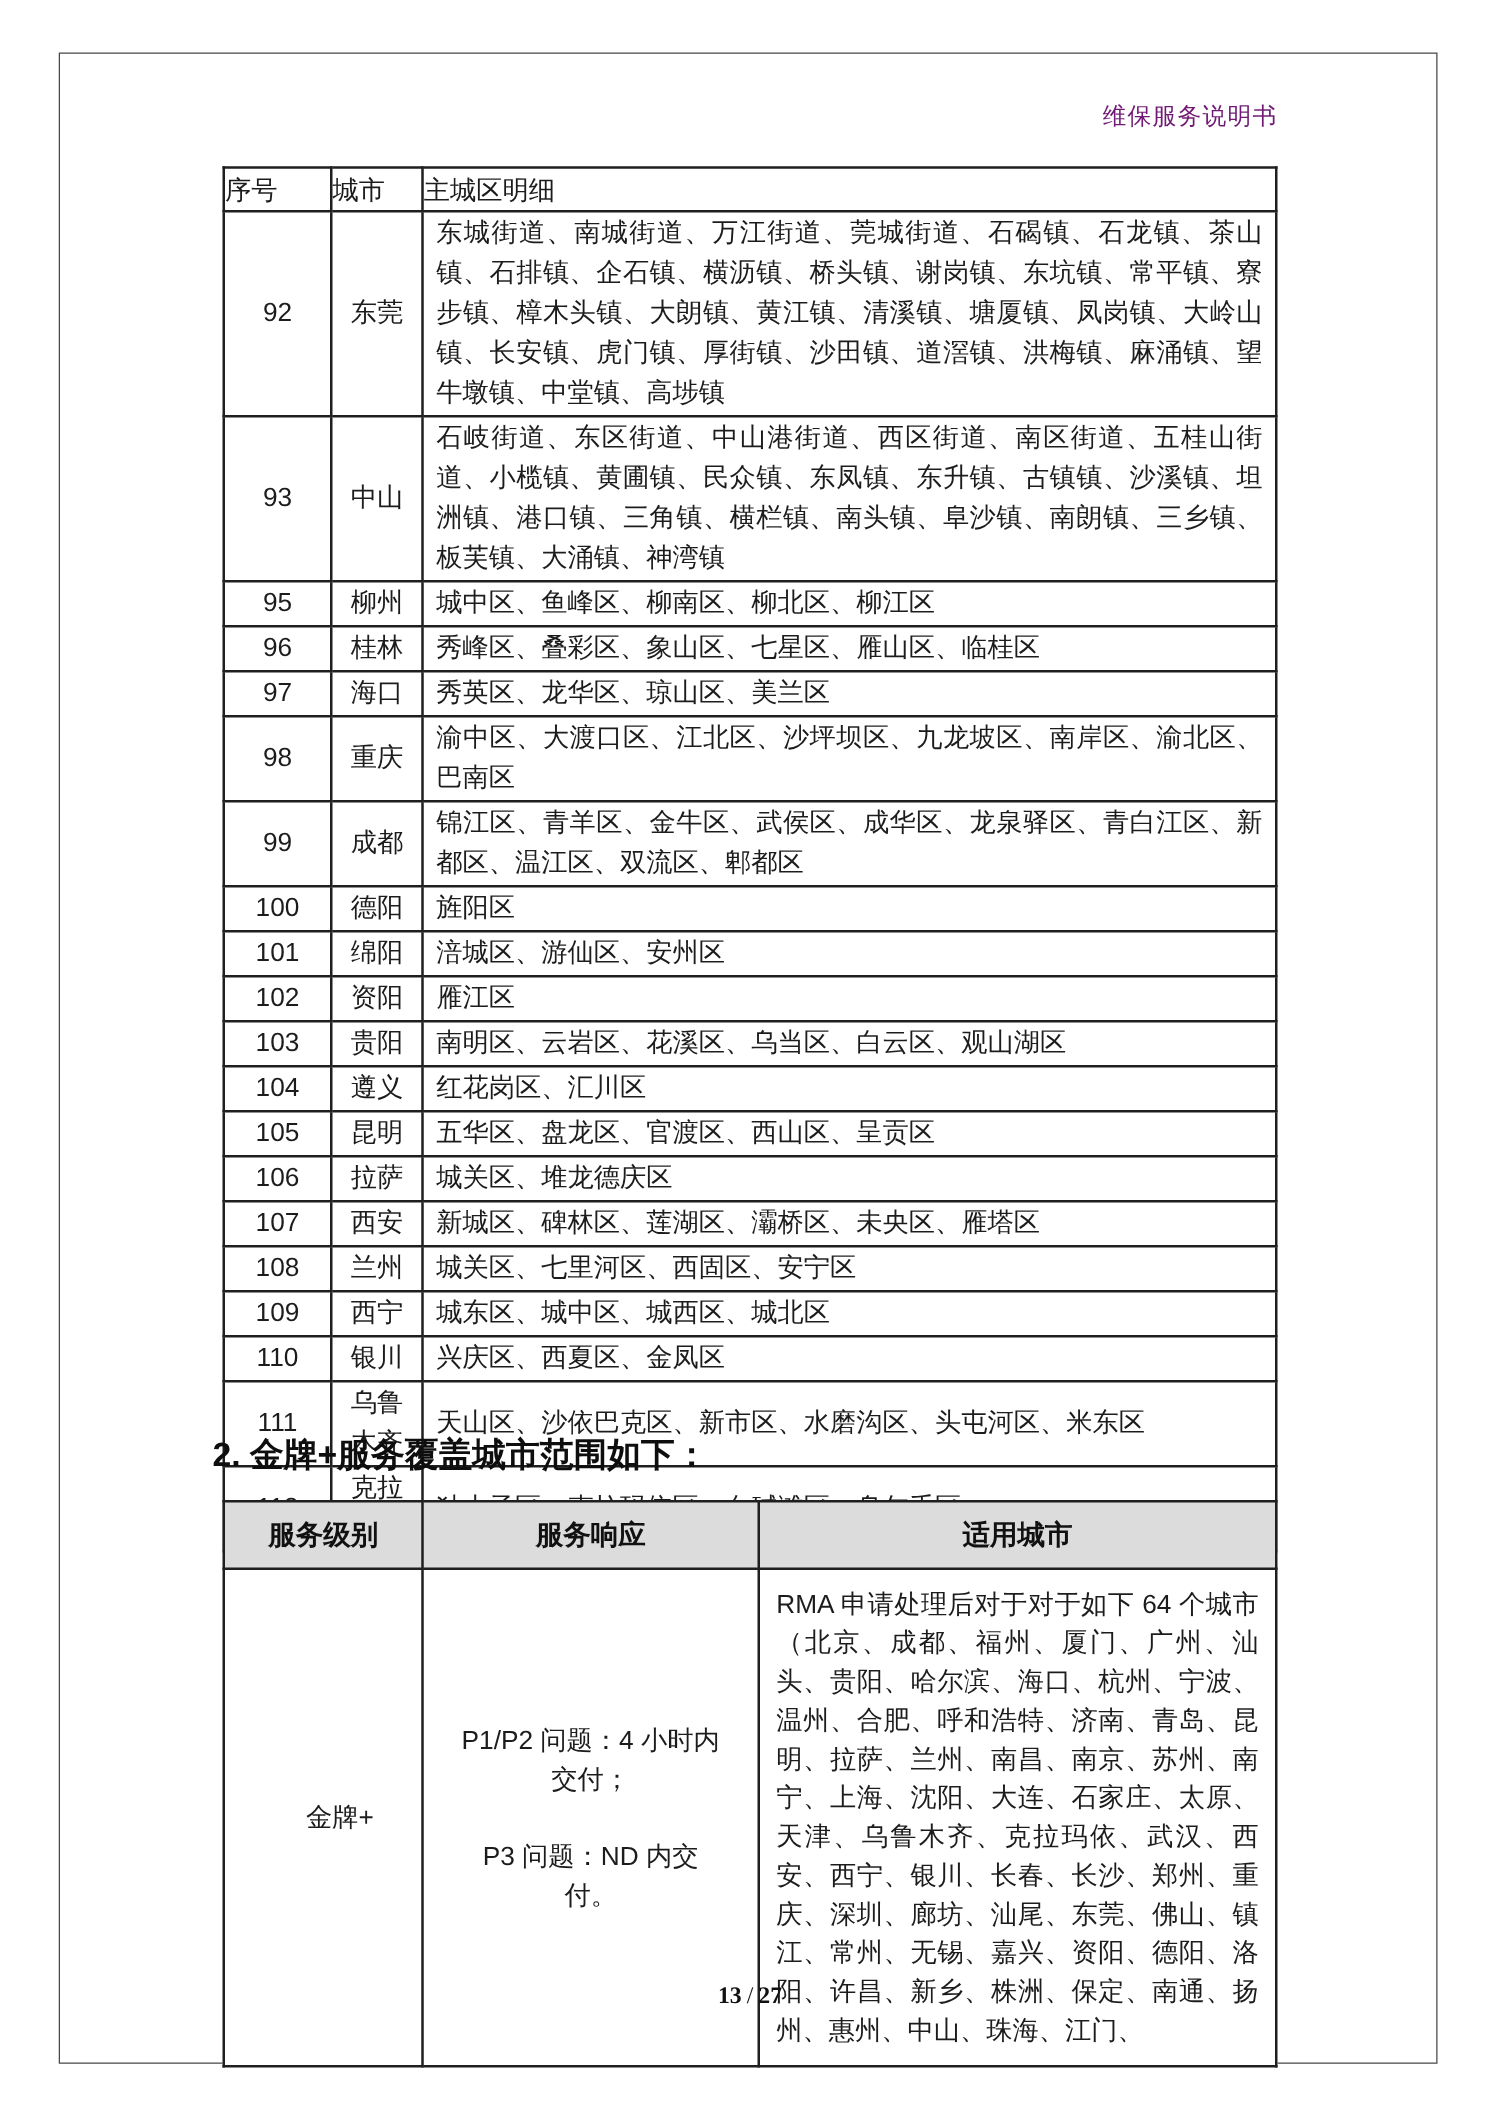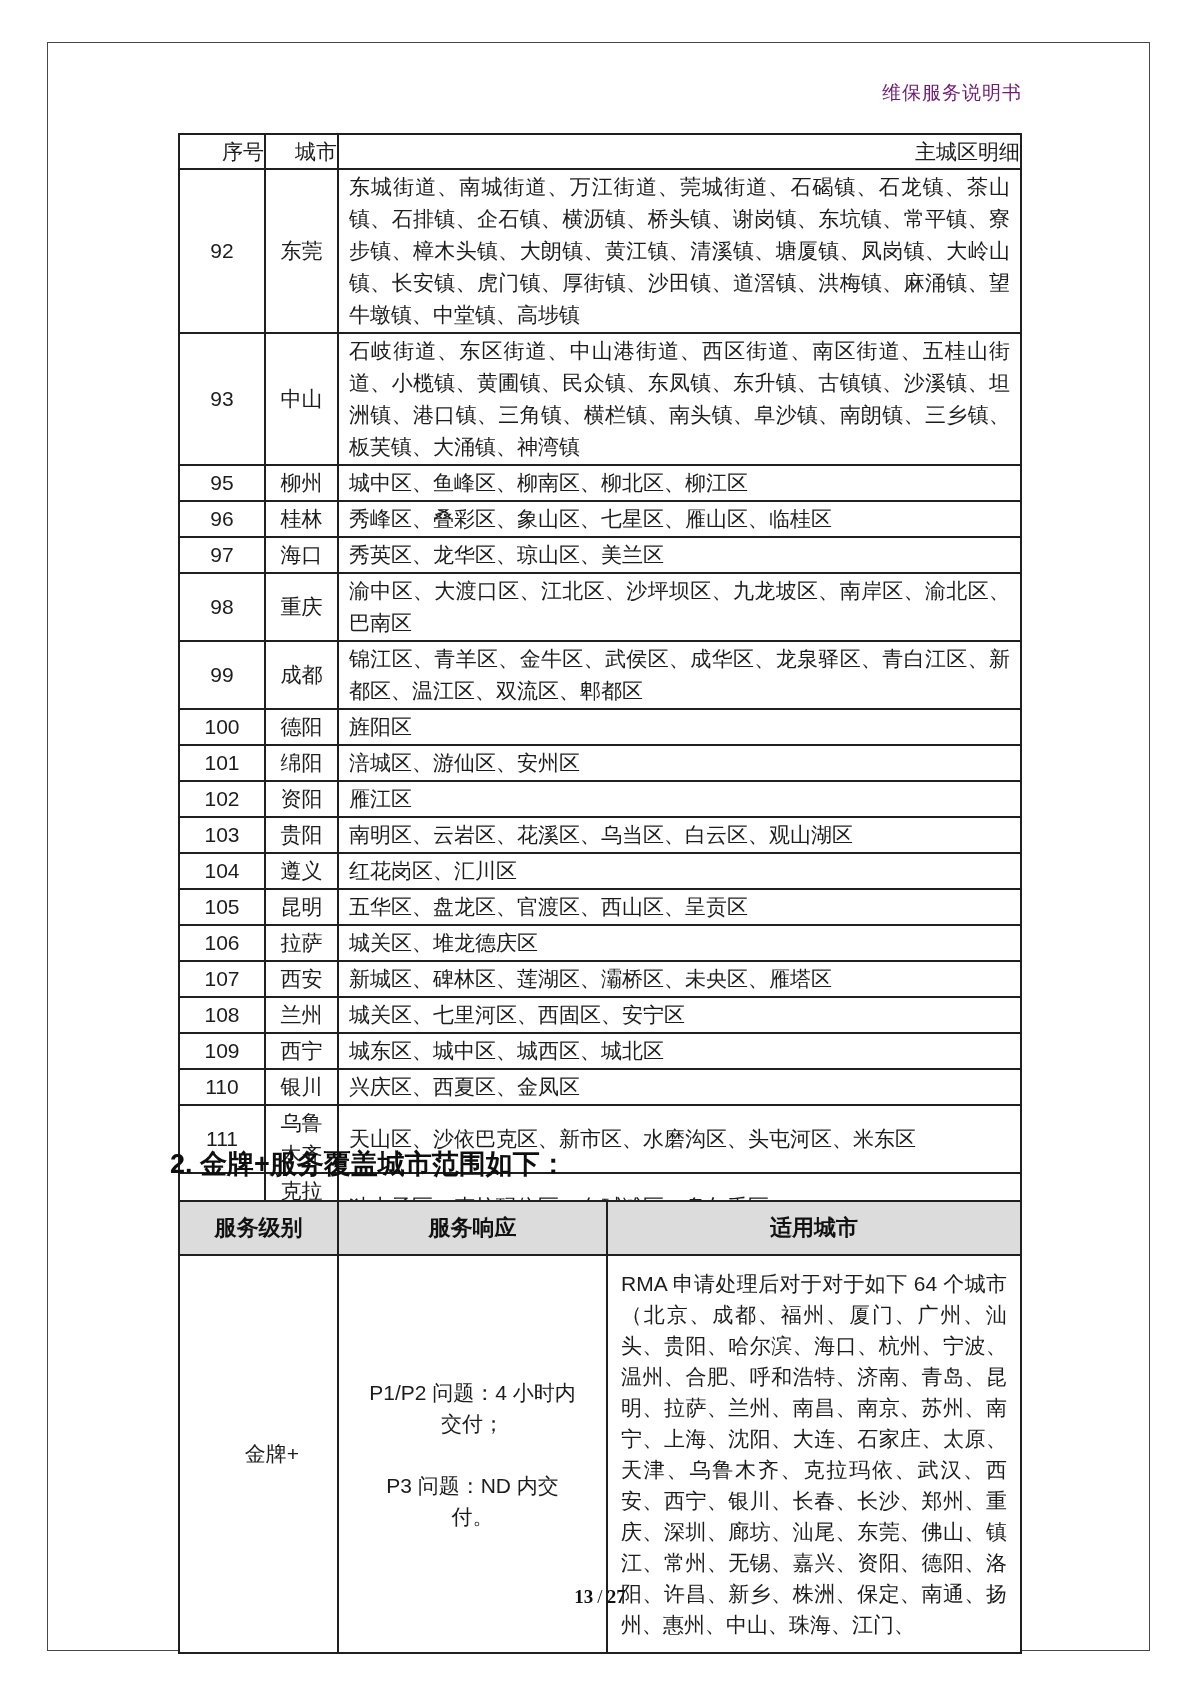--- a/index.html
+++ b/index.html
@@ -15,21 +15,21 @@
   .doc-header {
     position:absolute; left:178px; top:80px; width:844px;
     text-align:right; font-family:"Liberation Serif", serif;
     font-size:19px; letter-spacing:1px; color:#701a75;
   }
   table { border-collapse:collapse; table-layout:fixed; position:absolute; left:178px; background:#fff; }
   .t1 { top:133px; width:844px; }
   .t1 col.col-no   { width:86px; }
   .t1 col.col-city { width:73px; }
   .t1 th, .t1 td { border:2px solid #1f1f1f; font-size:21px; color:#1c1c1c; }
-  .t1 thead th { font-weight:normal; height:33px; text-align:right; padding:0;border-radius:13px; }
+  .t1 thead th { font-weight:normal; height:33px; text-align:left; padding:0;border-radius:13px; }
   .t1 td.c-no   { text-align:center; vertical-align:middle; padding:1px 2px; line-height:32px; }
   .t1 td.c-city { text-align:center; vertical-align:middle; padding:1px 13px; line-height:32px; }
   .t1 td.c-det  { text-align:justify; padding:1px 10px; line-height:32px; }
 
   .section-heading {
     position:absolute; left:170px; top:1146px; width:860px;
     font-size:27px; font-weight:bold; color:#0e0e0e;
   }
 
   .t2 { top:1200px; width:844px; }

